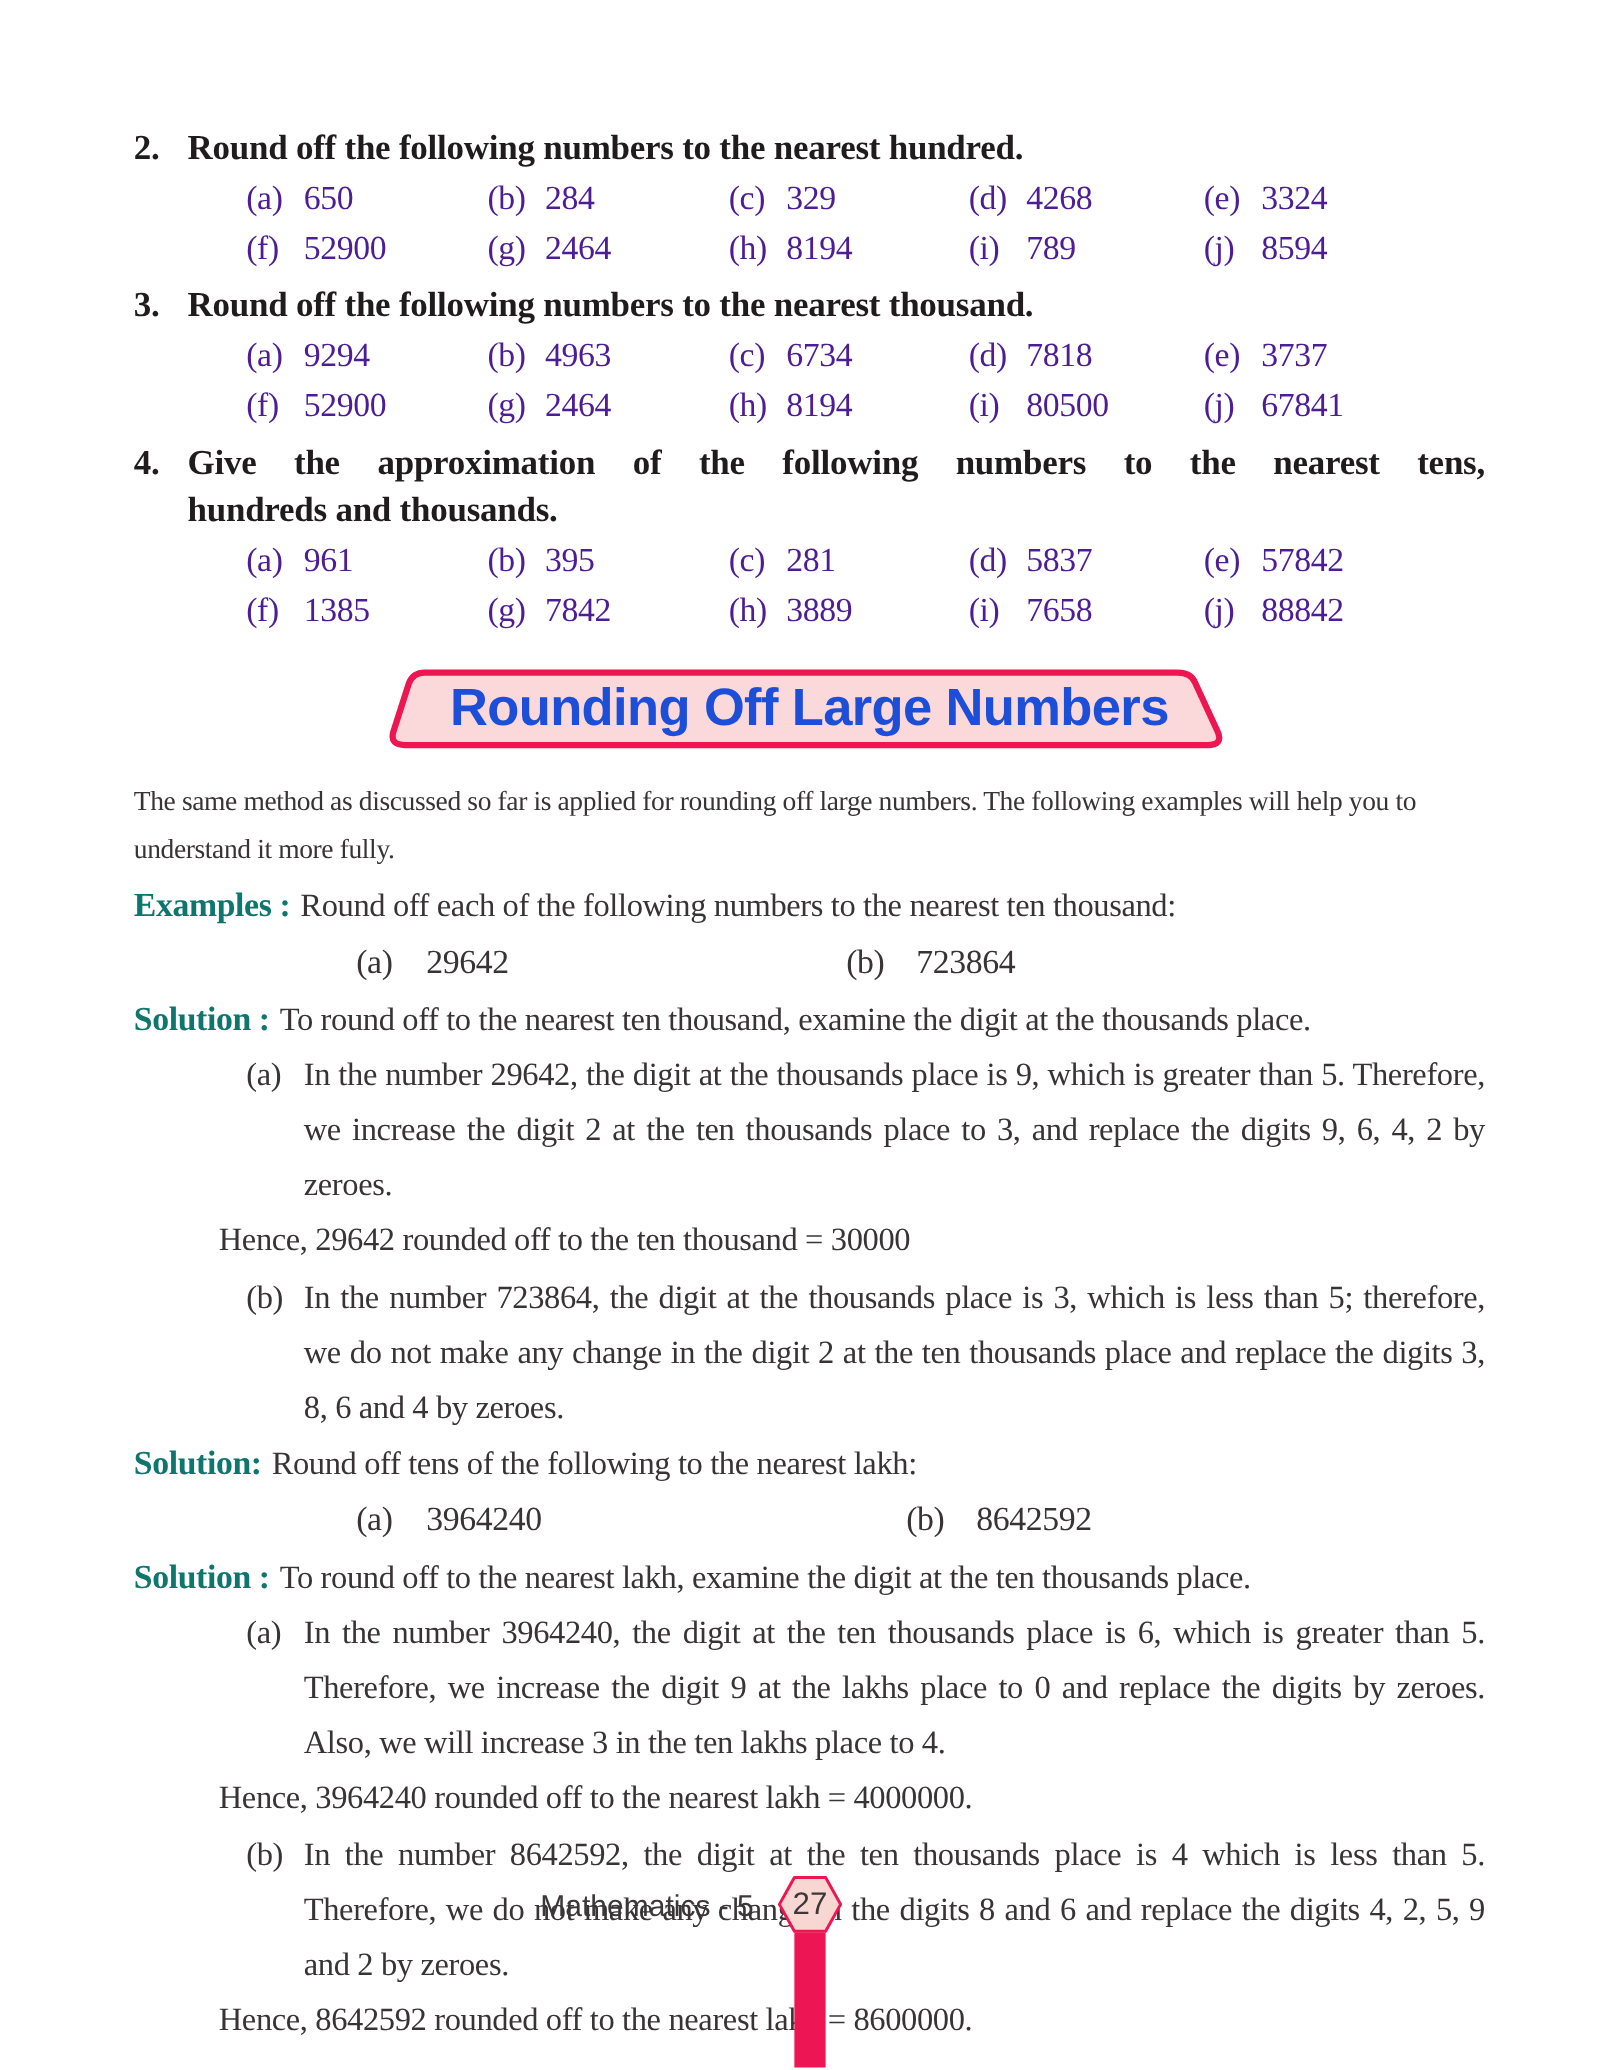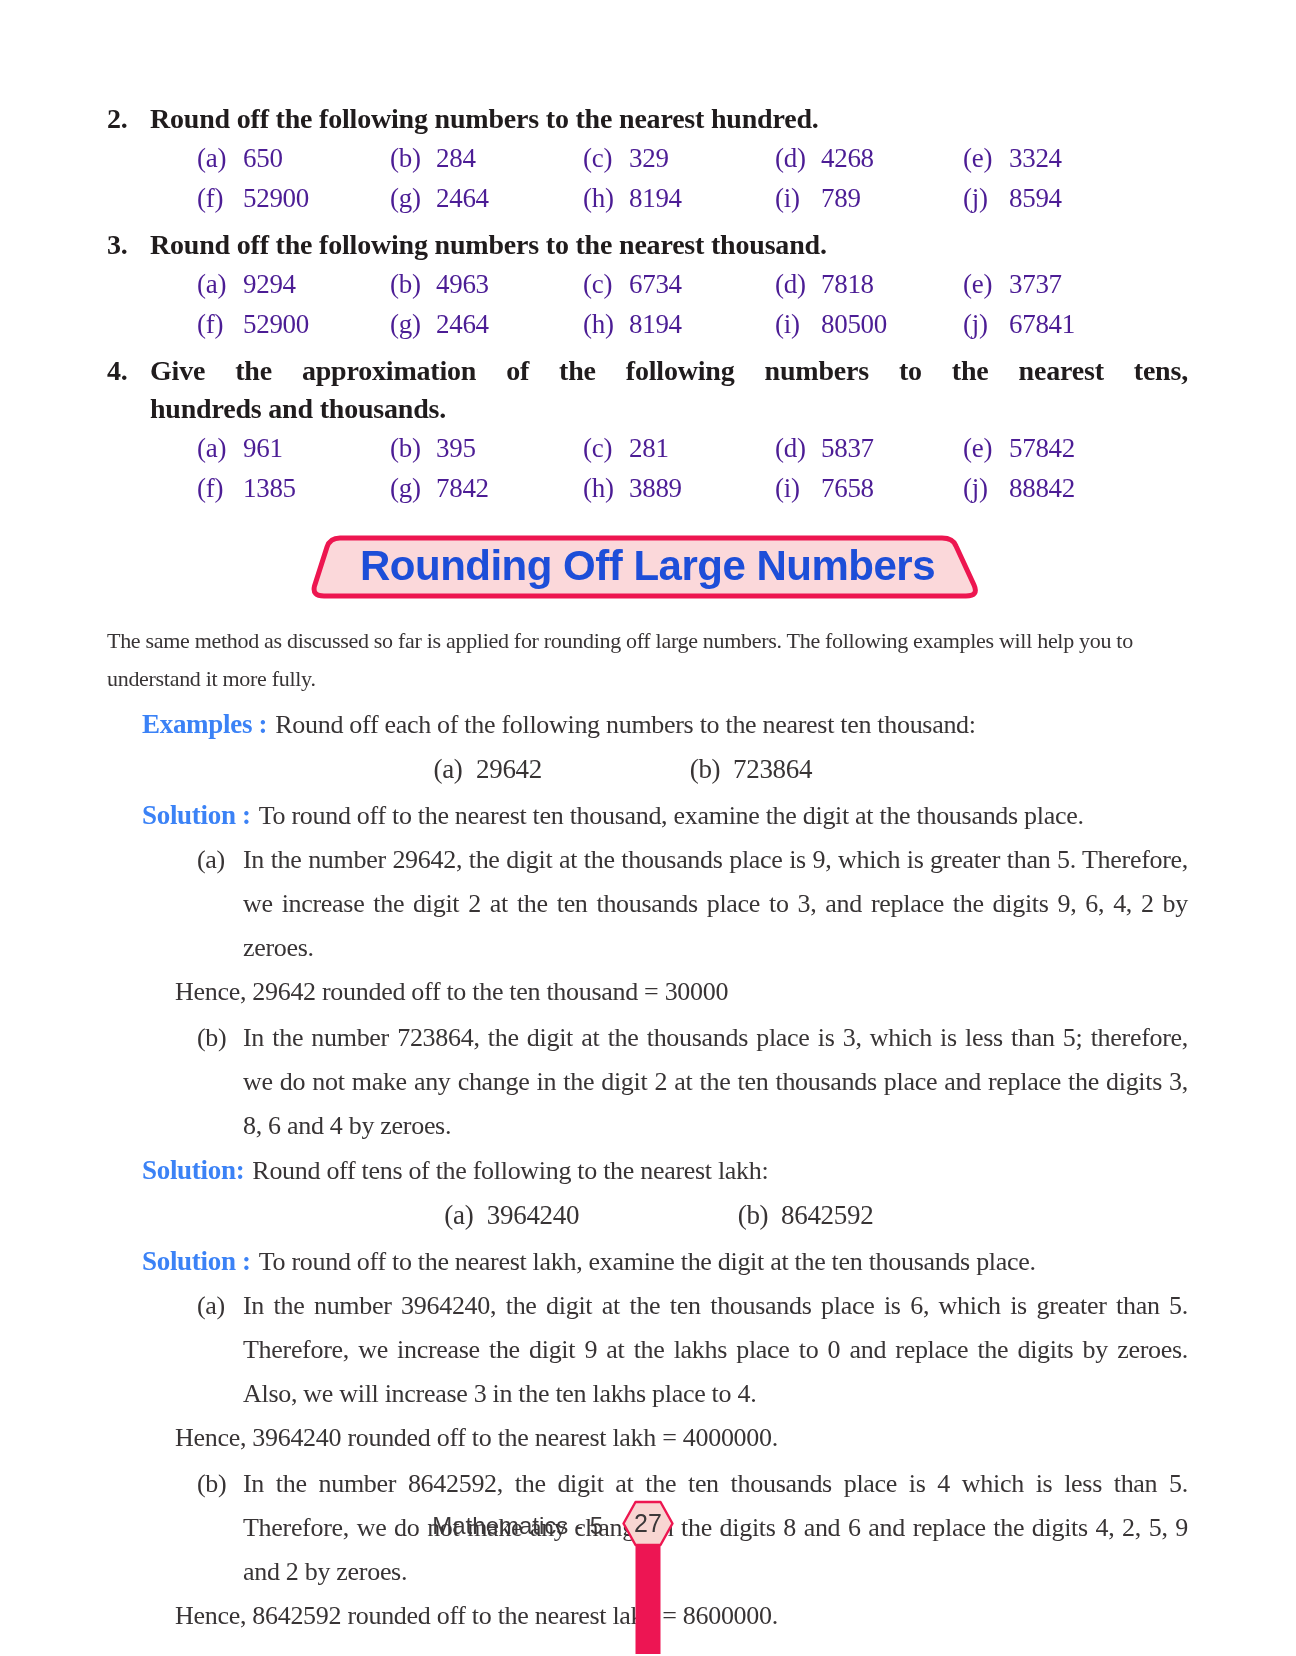--- a/index.html
+++ b/index.html
@@ -29,22 +29,22 @@
   .banner-svg { position:absolute; inset:0; width:100%; height:100%; }
   .banner-title {
     position:absolute; inset:0; text-align:center; line-height:64px;
     font-family:"Liberation Sans", sans-serif; font-weight:bold; font-size:42px;
     color:#1d4ed8; letter-spacing:-0.5px;
   }
 
   
   .intro { font-size:22px; line-height:38px; letter-spacing:-0.3px; text-align:left; margin-bottom:6px; }
   .kv-line { font-size:26px; line-height:40px; letter-spacing:-0.3px; margin:2px 0; }
-  .kw { font-weight:bold; font-size:27px; color:#3b82f6; margin-right:8px;margin-left:35px; }
-  .pair-row { display:flex; font-size:27px; line-height:40px; margin:4px 0 6px 0; padding-left:178px; letter-spacing:-0.3px;text-align:center; }
+  .kw { font-weight:bold; font-size:27px; color:#0f766e; margin-right:8px; }
+  .pair-row { display:flex; font-size:27px; line-height:40px; margin:4px 0 6px 0; padding-left:178px; letter-spacing:-0.3px; }
   .pair-item { flex:none; }
   .pair-item.first { width:392px; }
   .pair-item.first-wide { width:440px; }
   .pair-label { display:inline-block; width:56px; }
   .sol-part { display:flex; font-size:26px; line-height:44px; letter-spacing:-0.3px; margin-top:2px; }
   .sol-label { width:46px; flex:none; margin-left:90px; }
   .sol-body { flex:1; text-align:justify; }
   .hence { font-size:26px; line-height:44px; letter-spacing:-0.3px; margin-left:68px; }
 
   

